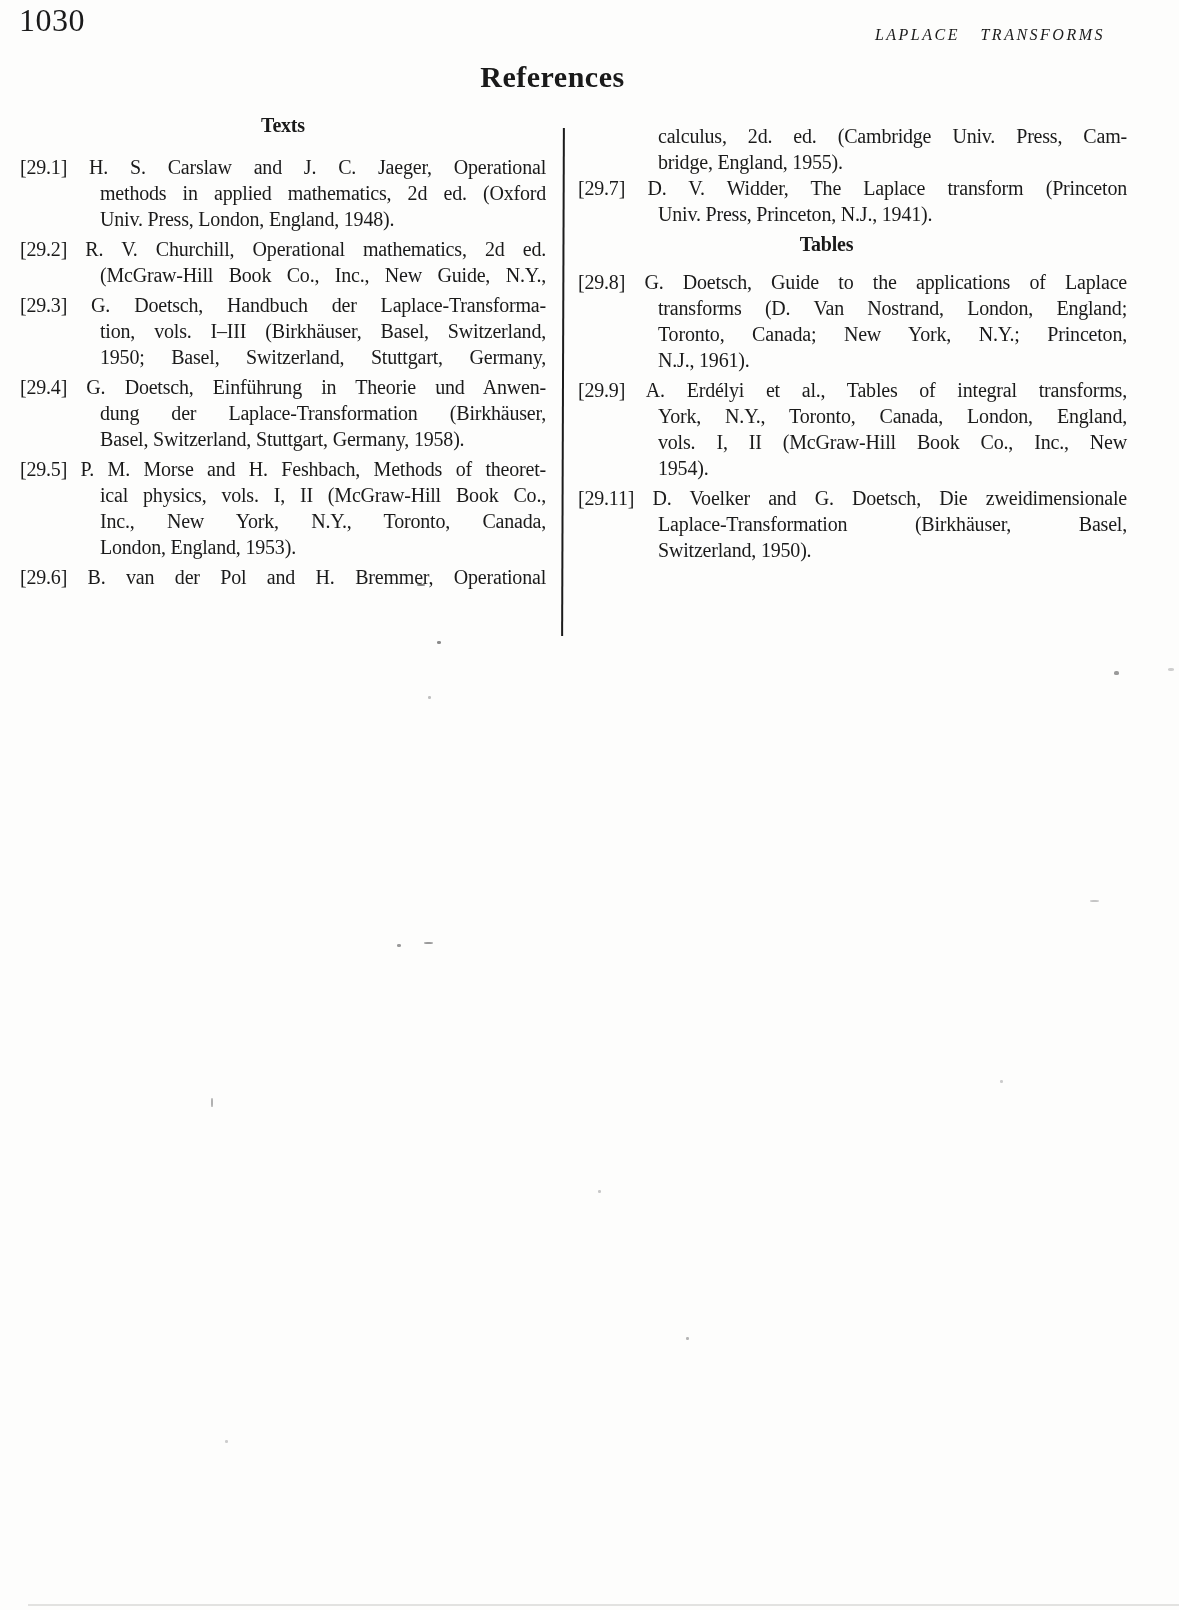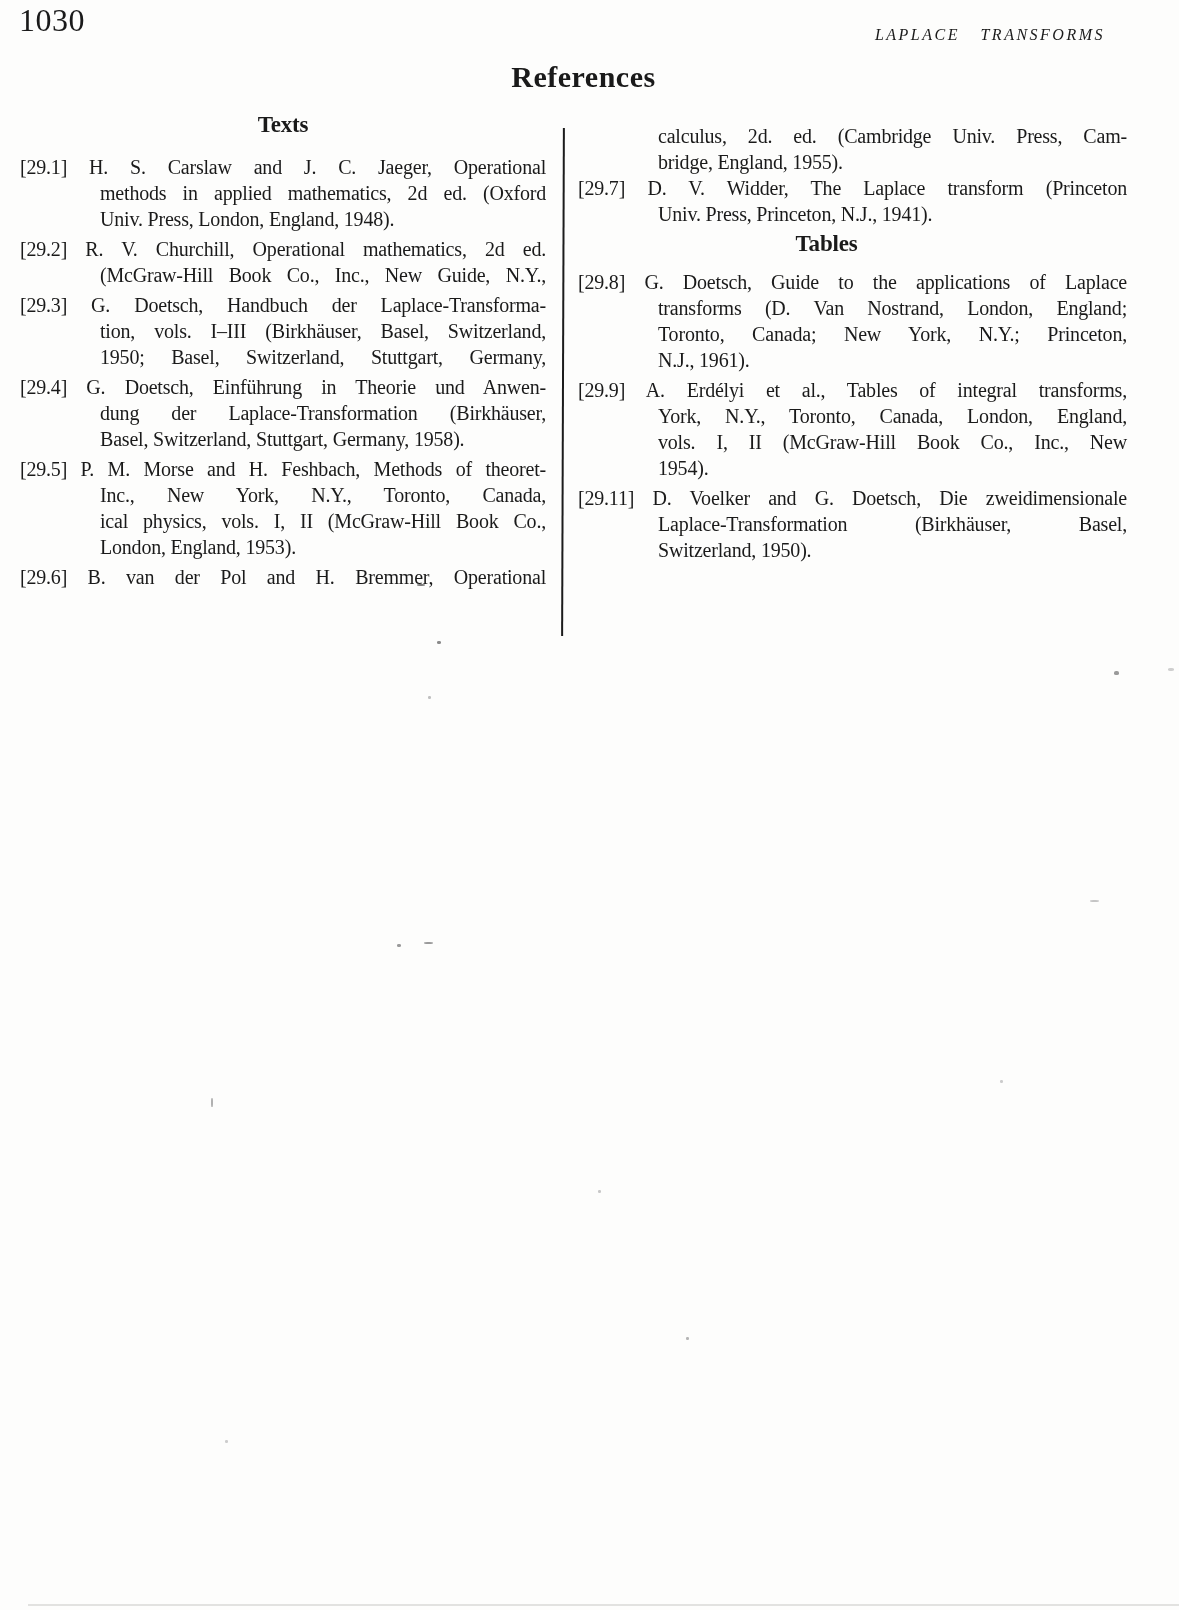--- a/index.html
+++ b/index.html
@@ -18,31 +18,31 @@
   .runhead{
     position:absolute;top:26px;left:0;width:1105px;
     text-align:right;
     font-size:16px;letter-spacing:2.5px;word-spacing:14px;
     font-weight:500;
     font-style:italic;
   }
   .pagetitle{
     position:absolute;top:60px;left:0;width:1105px;
     text-align:center;
-    font-size:30px;font-weight:bold;letter-spacing:0.5px;padding-left:31px;
+    font-size:30px;font-weight:bold;letter-spacing:0.5px;
   }
   .col{
     position:absolute;top:112px;
     font-size:20px;line-height:26px;
     letter-spacing:-0.2px;
   }
   .col-left{left:20px;width:526px;}
   .col-right{left:578px;width:549px;line-height:26px;}
   .col-heading{
-    font-size:23px;font-weight:bold;text-align:center;
+    font-size:20px;font-weight:bold;text-align:center;
     margin:0 0 16px 0;
   }
   .col-right .col-heading{margin:4px 0 12px 0;transform:translateX(-26px);}
   .entry{margin-top:4px;}
   .entry:first-child{margin-top:0;}
   .cont-block{margin-top:11px;}
   .line{
     text-align:justify;
     text-align-last:justify;
   }
@@ -84,22 +84,22 @@
         <div class="line cont">tion, vols. I–III (Birkhäuser, Basel, Switzerland,</div>
         <div class="line cont">1950; Basel, Switzerland, Stuttgart, Germany,</div>
       </div>
       <div class="entry">
         <div class="line"><span class="ref-label">[29.4]</span> G. Doetsch, Einführung in Theorie und Anwen-</div>
         <div class="line cont">dung der Laplace-Transformation (Birkhäuser,</div>
         <div class="line cont endleft">Basel, Switzerland, Stuttgart, Germany, 1958).</div>
       </div>
       <div class="entry">
         <div class="line"><span class="ref-label">[29.5]</span> P. M. Morse and H. Feshbach, Methods of theoret-</div>
+        <div class="line cont">ical physics, vols. I, II (McGraw-Hill Book Co.,</div>
         <div class="line cont">Inc., New York, N.Y., Toronto, Canada,</div>
-        <div class="line cont">ical physics, vols. I, II (McGraw-Hill Book Co.,</div>
         <div class="line cont endleft">London, England, 1953).</div>
       </div>
       <div class="entry">
         <div class="line"><span class="ref-label">[29.6]</span> B. van der Pol and H. Bremmer, Operational</div>
       </div>
     </div>
 </div>
 
 <div class="divider"></div>
 

